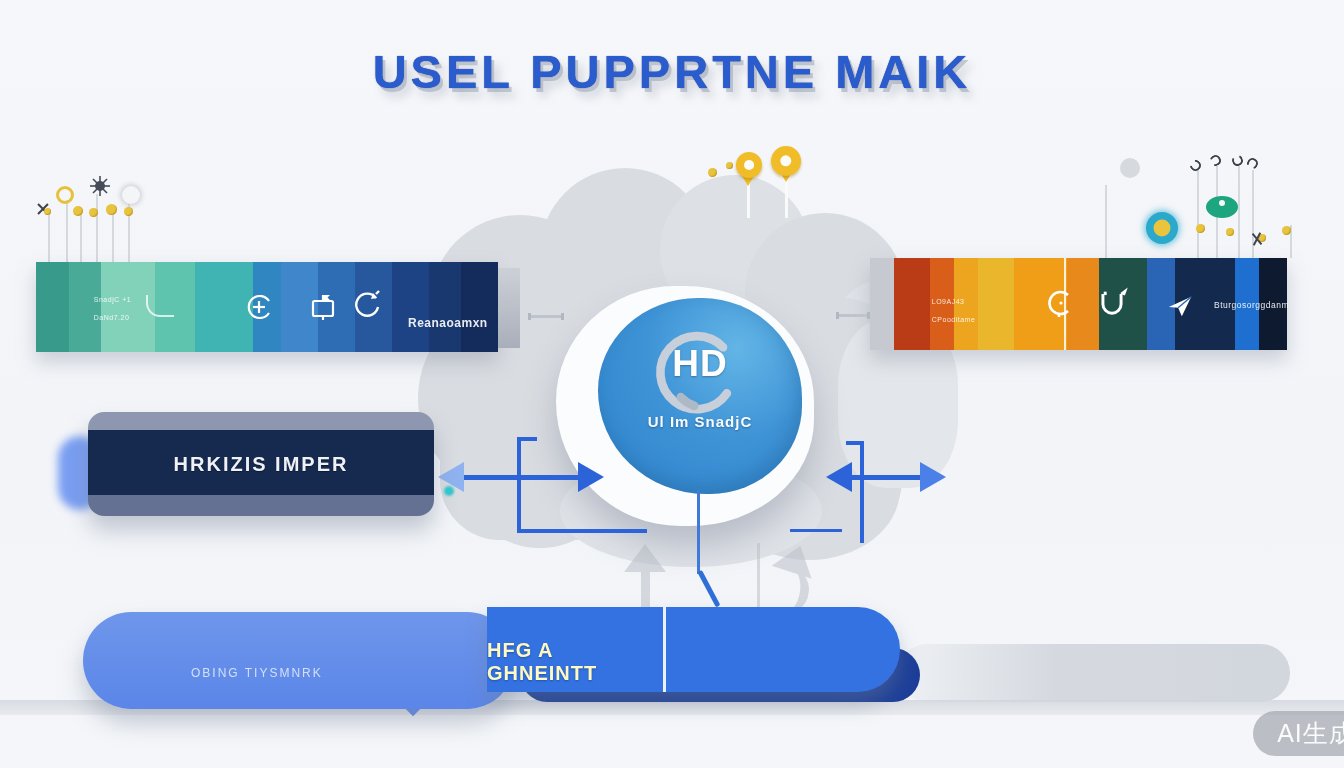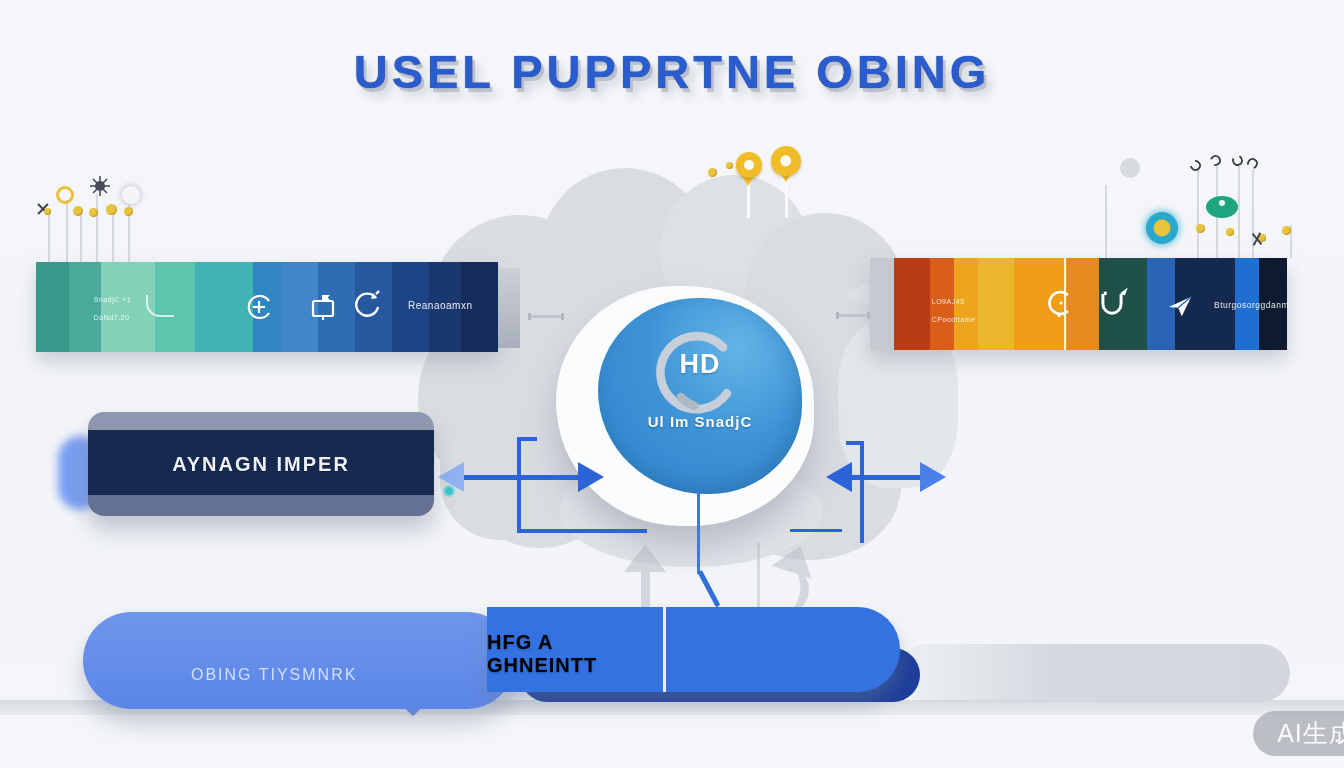--- a/index.html
+++ b/index.html
@@ -67,21 +67,21 @@
   
   .white-blob{left:556px;top:286px;width:258px;height:240px;background:#fbfcfd;
               border-radius:48% 52% 50% 50% / 50% 50% 46% 54%;
               box-shadow:0 20px 32px rgba(135,145,162,.45);}
   .blue-circle{left:598px;top:298px;width:204px;height:196px;
                border-radius:50% 50% 46% 54% / 48% 52% 46% 54%;
                background:radial-gradient(circle at 68% 26%,#63b5e6 0%,#3e93d6 45%,#2f83cc 100%);
                box-shadow:inset -4px -8px 18px rgba(20,70,120,.25);}
   .hd-ring{left:652px;top:330px;width:96px;height:88px;}
   .hd-badge{position:absolute;left:0;top:0;width:100%;height:78%;display:flex;align-items:center;justify-content:center;
-            color:#fdfdfd;font-size:27px;font-weight:800;letter-spacing:1px;text-shadow:0 1px 2px rgba(30,70,110,.5);}
+            color:#fdfdfd;font-size:37px;font-weight:800;letter-spacing:1px;text-shadow:0 1px 2px rgba(30,70,110,.5);}
   .node-label{left:598px;top:413px;width:204px;text-align:center;color:#f6fbff;font-size:15px;font-weight:700;
               letter-spacing:1px;text-shadow:0 1px 2px rgba(25,70,115,.6);}
 
   
   .aline{position:absolute;height:5px;background:#2c63d8;border-radius:2px;}
   .ahead{position:absolute;width:0;height:0;border-top:15px solid transparent;border-bottom:15px solid transparent;}
   .ahead.left{border-right:26px solid #2c63d8;}
   .ahead.right{border-left:26px solid #2c63d8;}
   .ahead.light-left{border-right:26px solid #8fb2f0;}
   .ahead.light-right{border-left:26px solid #4a80e8;}
@@ -99,28 +99,28 @@
             display:flex;align-items:center;}
   .box-left{left:88px;top:412px;width:346px;height:104px;justify-content:center;}
   .box-right{left:940px;top:414px;width:330px;height:96px;justify-content:flex-start;padding-left:28px;}
   .box-label{color:#eef1f6;font-size:20px;font-weight:700;letter-spacing:2px;text-shadow:0 1px 1px rgba(0,0,10,.4);}
   .glow-blob{left:58px;top:436px;width:44px;height:74px;border-radius:22px;background:#6d95f2;filter:blur(4px);opacity:.9;}
   .cyan-dot{left:444px;top:486px;width:10px;height:10px;border-radius:50%;background:#35c4cc;filter:blur(1px);}
 
   
   .pill-light{left:83px;top:612px;width:432px;height:97px;border-radius:48px;
               background:linear-gradient(180deg,#6e96eb,#5b86e8);box-shadow:0 14px 22px rgba(120,132,155,.4);}
-  .pill-light .small-label{position:absolute;left:108px;top:54px;font-size:16px;letter-spacing:2px;color:rgba(255,255,255,.72);}
+  .pill-light .small-label{position:absolute;left:108px;top:54px;font-size:12px;letter-spacing:2px;color:rgba(255,255,255,.72);}
   .pill-tail{left:398px;top:680px;width:30px;height:30px;background:#5d87e8;transform:rotate(45deg);}
   .dark-band{left:520px;top:648px;width:400px;height:54px;border-radius:27px;background:#1c3e99;}
   .pill-main{left:487px;top:607px;width:413px;height:85px;border-radius:0 42px 42px 0;background:#3372e0;
              box-shadow:0 12px 20px rgba(110,125,150,.4);}
   .pill-div{position:absolute;left:176px;top:0;width:3px;height:100%;background:rgba(255,255,255,.9);}
-  .pill-label{position:absolute;top:4px;height:100%;display:flex;align-items:center;justify-content:center;
-              color:#000000;font-size:20px;font-weight:700;letter-spacing:1px;text-shadow:0 1px 2px rgba(10,40,90,.4);}
+  .pill-label{position:absolute;top:12px;height:100%;display:flex;align-items:center;justify-content:center;
+              color:#fef9c3;font-size:20px;font-weight:700;letter-spacing:1px;text-shadow:0 1px 2px rgba(10,40,90,.4);}
   .pl-left{left:0;width:176px;}
   .pl-right{left:179px;width:234px;flex-direction:column;}
   .dashes{margin-top:4px;display:flex;gap:4px;align-items:center;}
   .dashes i{display:block;height:3px;background:#fff;}
   .gray-bar{left:898px;top:644px;width:392px;height:58px;border-radius:29px;
             background:linear-gradient(90deg,rgba(208,212,219,.15),rgba(208,212,219,.85) 40%,#d2d6dd 100%);}
   .bottom-strip{left:0;top:700px;width:1344px;height:15px;background:linear-gradient(180deg,#d8dce2,#e8eaee);}
 
   
   .cline-v{left:697px;top:490px;width:3px;height:84px;background:#3f7ad8;}
@@ -156,21 +156,21 @@
     <div class="p5"></div>
     <div class="p6"></div>
     <div class="p7"></div>
     <div class="body"></div>
     <div class="p8"></div>
     <div class="p9"></div>
     <div class="p10"></div>
     <div class="lobe"></div>
   </div>
 
-  <div class="title">USEL PUPPRTNE OBING</div>
+  <div class="title">USEL PUPPRTNE MAIK</div>
 
   <div class="abs decor-left">
     <div class="stem" style="left:18px;top:40px;height:52px;"></div>
     <div class="stem" style="left:36px;top:30px;height:62px;"></div>
     <div class="stem" style="left:50px;top:42px;height:50px;"></div>
     <div class="stem" style="left:66px;top:24px;height:68px;"></div>
     <div class="stem" style="left:82px;top:40px;height:52px;"></div>
     <div class="stem" style="left:98px;top:32px;height:60px;"></div>
     <div class="cross" style="left:6px;top:32px;"></div>
     <div class="ring" style="left:26px;top:16px;width:18px;height:18px;"></div>
@@ -264,21 +264,21 @@
         <line x1="15" y1="24" x2="15" y2="28"></line>
       </svg>
   </div>
   <div class="bar-icon" style="left:352px;top:290px;">
     <svg viewBox="0 0 30 30" fill="none" stroke="#fff" stroke-width="2.4">
         <path d="M24 8 A11 11 0 1 0 26 17"></path>
         <path d="M21 3l4 5-6 1z" fill="#fff" stroke="none"></path>
         <line x1="24" y1="4" x2="27" y2="1"></line>
       </svg>
   </div>
-  <div class="bar-caption" style="left:408px;top:300px;font-size:10px;">Reanaoamxn</div>
+  <div class="bar-caption" style="left:408px;top:316px;font-size:12px;font-weight:bold;">Reanaoamxn</div>
 
   <div class="bar bar-right">
       <div class="seg" style="flex-grow: 6; background: rgb(198, 201, 207);"></div>
       <div class="seg" style="flex-grow: 9; background: rgb(185, 60, 22);"></div>
       <div class="seg" style="flex-grow: 6; background: rgb(216, 94, 26);"></div>
       <div class="seg" style="flex-grow: 6; background: rgb(237, 164, 30);"></div>
       <div class="seg" style="flex-grow: 9; background: rgb(233, 182, 44);"></div>
       <div class="seg" style="flex-grow: 13; background: rgb(240, 157, 24);"></div>
       <div class="seg" style="flex-grow: 8; background: rgb(232, 137, 28);"></div>
       <div class="seg" style="flex-grow: 12; background: rgb(31, 81, 72);"></div>
@@ -350,21 +350,21 @@
   <div class="ahead light-right" style="left:920px;top:462px;"></div>
   <div class="bline" style="left:860px;top:441px;width:4px;height:102px;"></div>
   <div class="bline" style="left:846px;top:441px;width:18px;height:4px;"></div>
   <div class="bline" style="left:790px;top:529px;width:52px;height:3px;"></div>
 
   <div class="abs cline-v"></div>
   <div class="abs cline-d"></div>
 
   <div class="abs glow-blob"></div>
   <div class="navy-box box-left">
-    <span class="box-label">AYNAGN IMPER</span>
+    <span class="box-label">HRKIZIS IMPER</span>
   </div>
   <div class="abs cyan-dot"></div>
 
   <div class="abs bottom-strip"></div>
   <div class="abs gray-bar"></div>
   <div class="abs dark-band"></div>
   <div class="abs pill-tail"></div>
   <div class="abs pill-light">
     <span class="small-label">OBING TIYSMNRK</span>
   </div>

